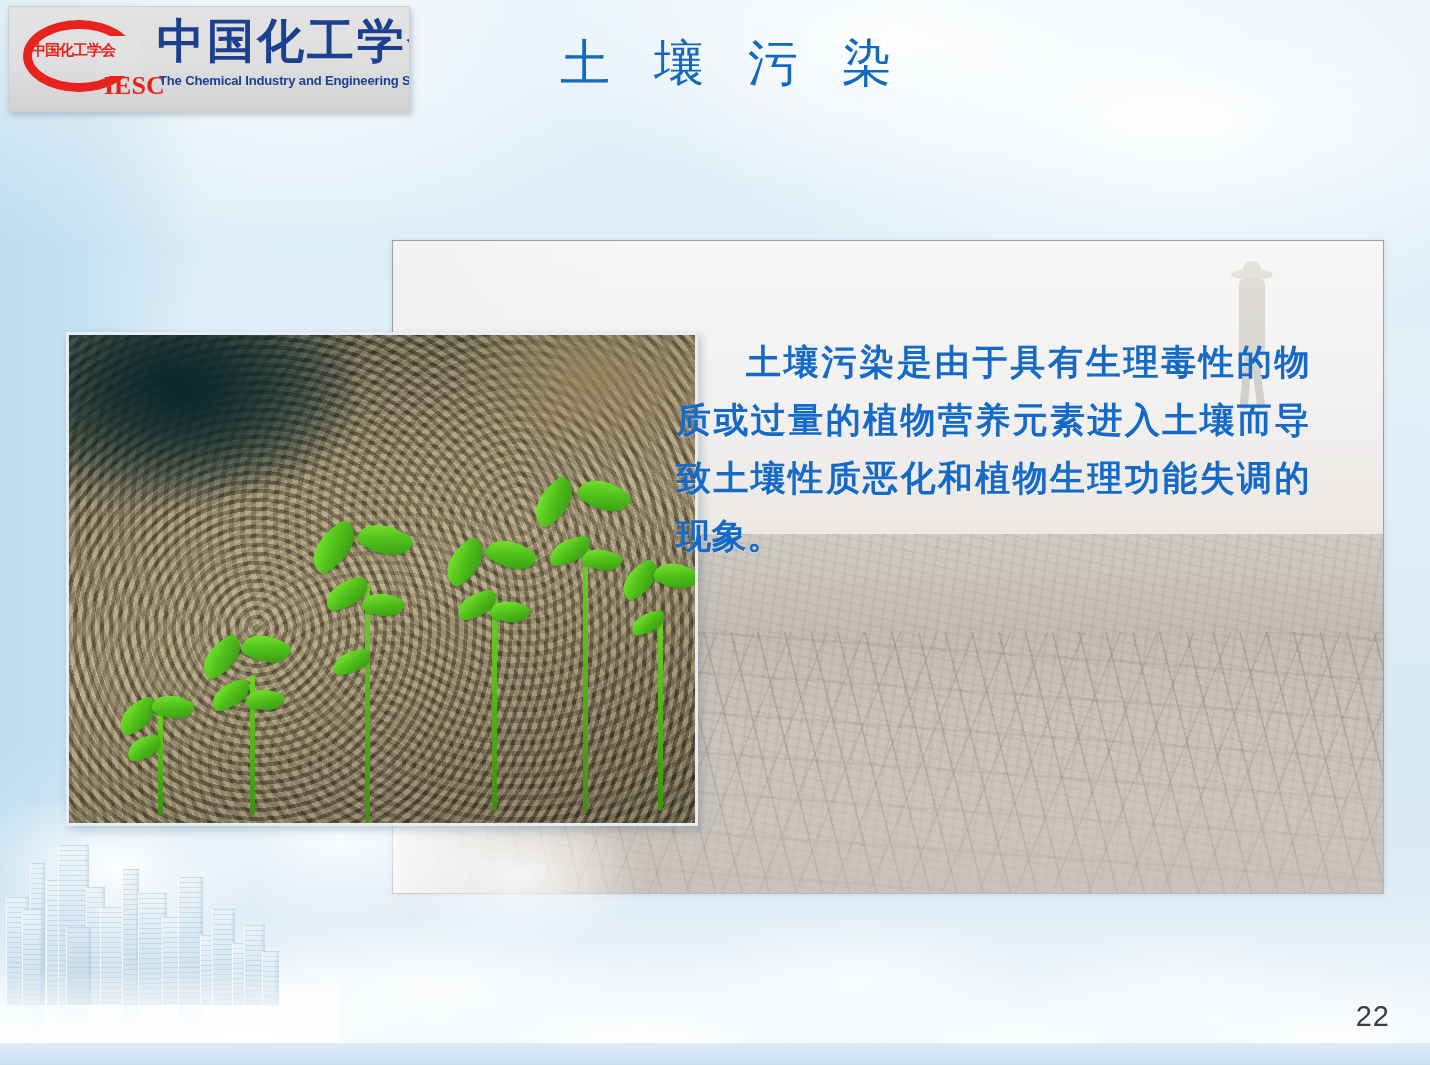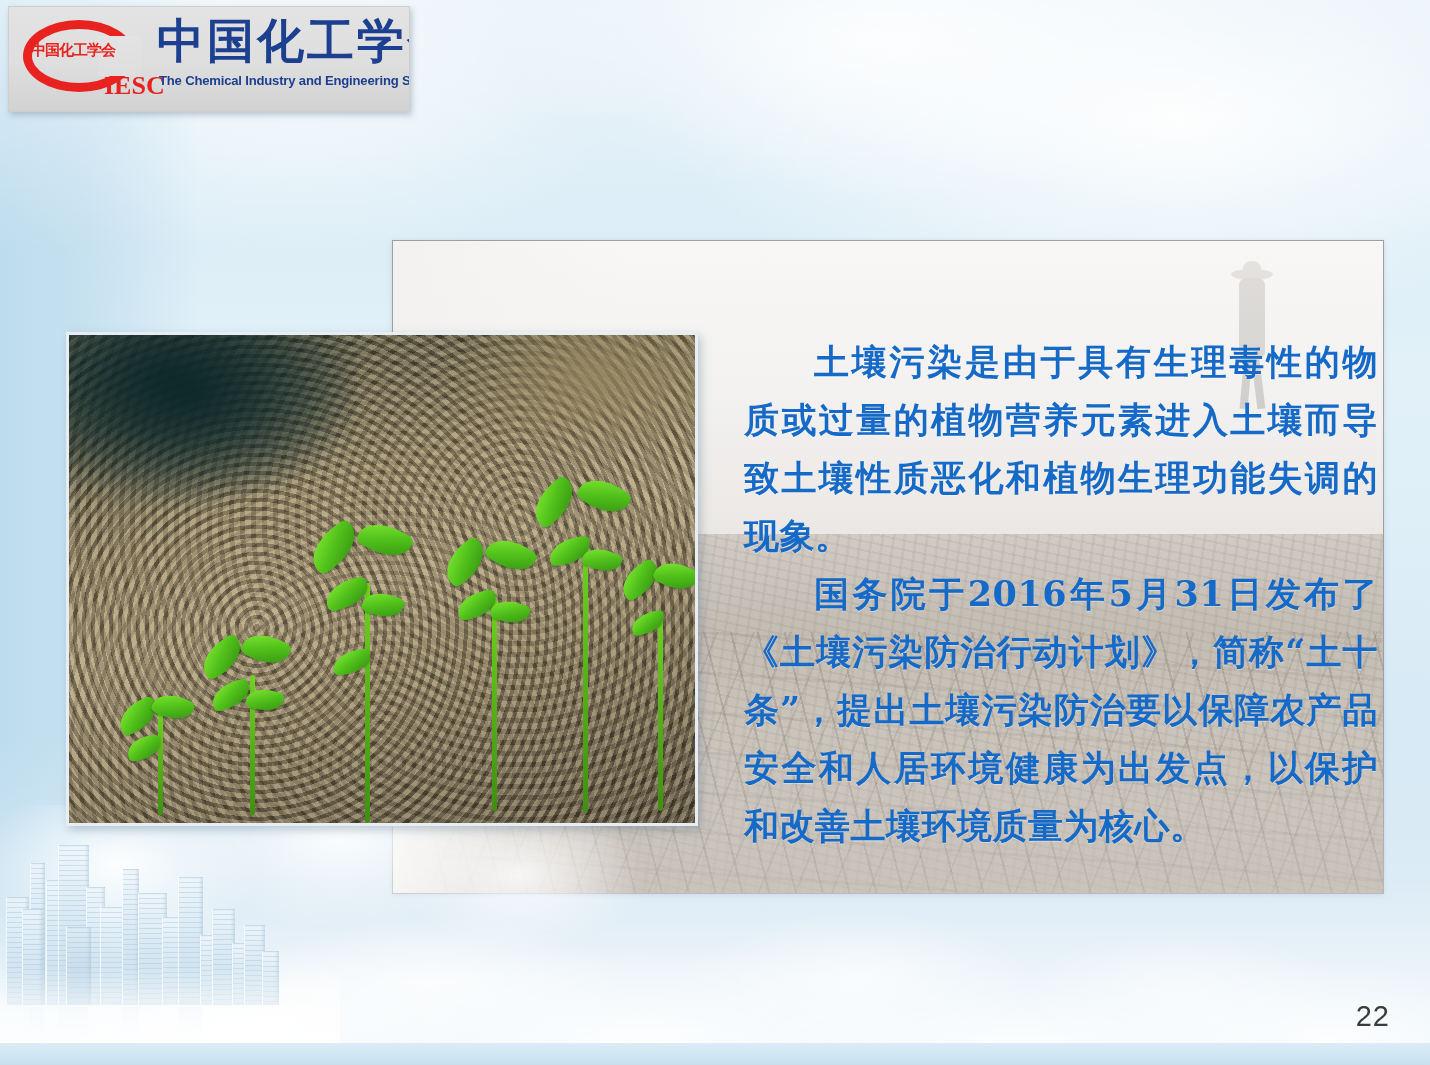--- a/index.html
+++ b/index.html
@@ -192,21 +192,21 @@
     position:absolute; left:0; top:0; width:100%; height:100%;
     background:linear-gradient(180deg,rgba(255,255,255,.42) 0%, rgba(255,255,255,.18) 35%, rgba(255,255,255,.10) 60%, rgba(255,255,255,.16) 100%);
   }
   .panel-left-fade{
     position:absolute; left:0; top:0; width:230px; height:100%;
     background:linear-gradient(90deg,rgba(242,241,239,.95) 0%, rgba(242,241,239,.35) 55%, rgba(242,241,239,0) 100%);
   }
 
   
   .body-text{
-    position:absolute; left:744px; top:333px; width:634px;
+    position:absolute; left:676px; top:333px; width:634px;
     font-family:"DejaVu Serif","Liberation Serif",serif;
     font-size:35px;
     line-height:58px;
     color:#1569c7;
     font-weight:bold;
     text-align:justify;
     letter-spacing:.5px;
     text-shadow:0 1px 0 rgba(255,255,255,.35);
   }
   .body-text p{ margin:0; text-indent:2em; }
@@ -353,30 +353,30 @@
     <div class="sprout" style="left:556px; top:226px; width:70px; height:250px;">
       <div class="stem" style="height:200px;"></div>
       <div class="lf" style="left:-6px; top:6px;  width:42px; height:26px; transform:rotate(-34deg);"></div>
       <div class="lf" style="left:30px; top:2px;  width:42px; height:26px; transform:rotate(26deg);"></div>
       <div class="lf" style="left:6px;  top:52px; width:34px; height:20px; transform:rotate(-14deg);"></div>
     </div>
   </div>
 
   <div class="body-text">
     <p>土壤污染是由于具有生理毒性的物质或过量的植物营养元素进入土壤而导致土壤性质恶化和植物生理功能失调的现象。</p>
-    <p>国务院于2016年5月31日发布了《土壤污染防治行动计划》，简称“土十条”，提出土壤污染防治要以保障农产品安全和人居环境健康为出发点，以保护和改善土壤环境质量为核心。</p>
   </div>
 
   <div class="logo-box">
     <div class="logo-mark">
       <div class="logo-ring"></div>
       <div class="logo-ring-cut"></div>
       <div class="logo-inner-text">中国化工学会</div>
       <div class="logo-iesc">IESC</div>
     </div>
     <div class="logo-cn">中国化工学会</div>
     <div class="logo-en">The Chemical Industry and Engineering Society of China</div>
   </div>
 
+  <div class="title">土 壤 污 染</div>
 
   <div class="page-num">22</div>
 
 </div>
 
 </body></html>

